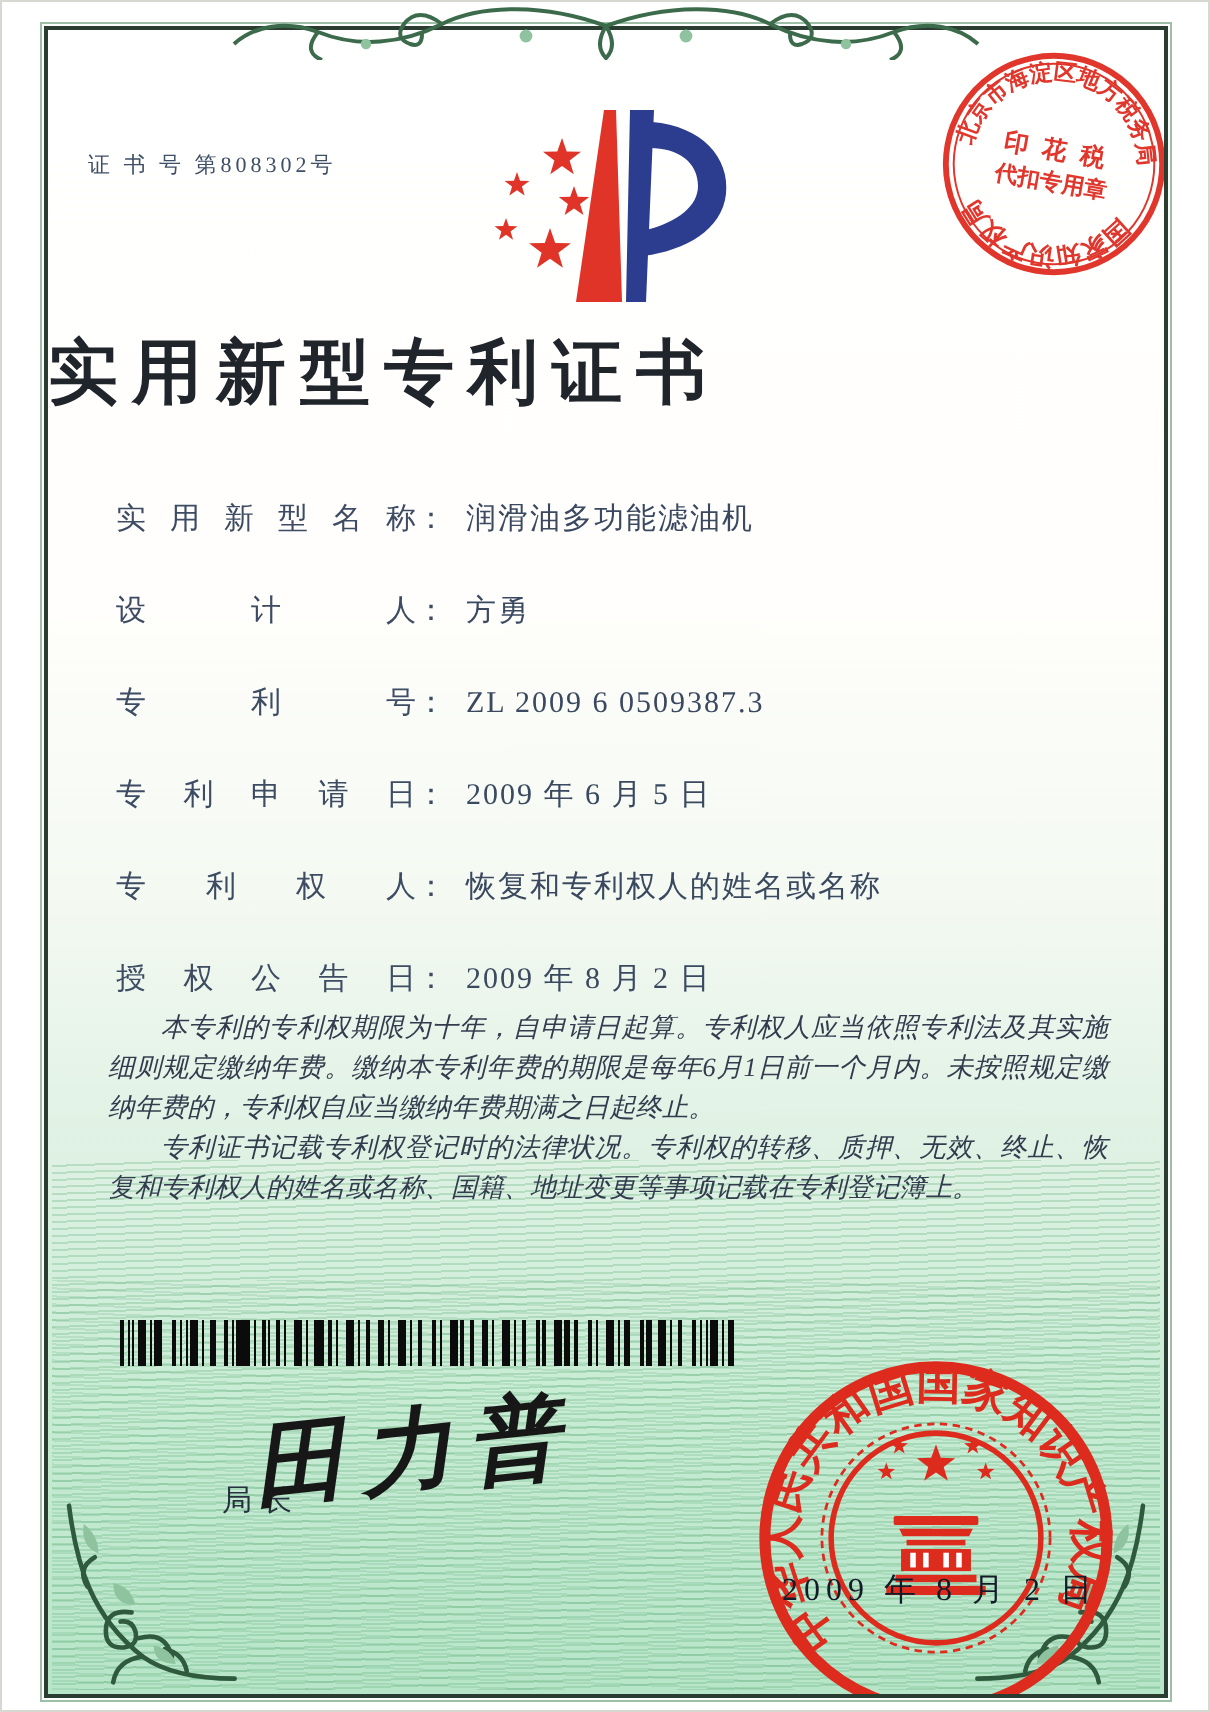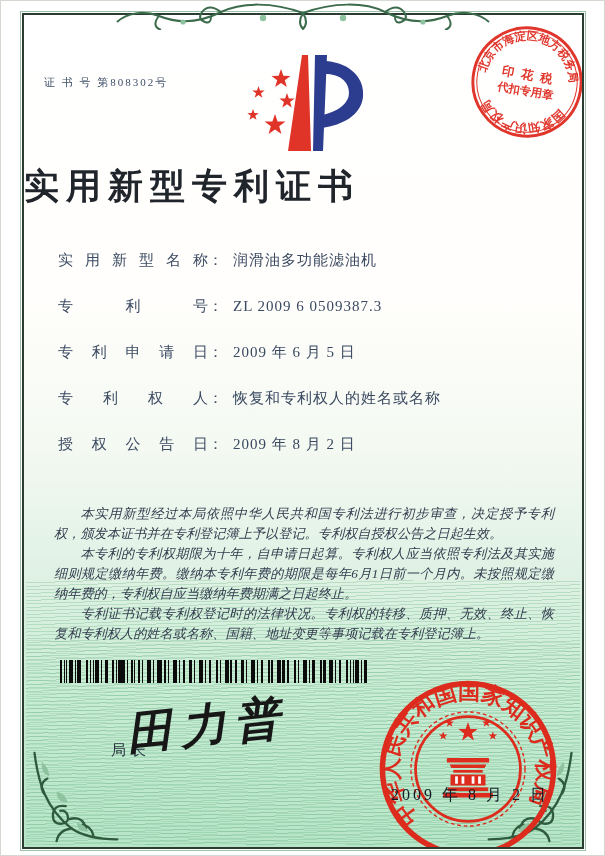--- a/index.html
+++ b/index.html
@@ -113,35 +113,37 @@
       </g>
     </svg>
 
     <div class="title">实用新型专利证书</div>
 
     <div class="rows">
       <div class="field-row">
         <span class="f-label">实用新型名称</span><span class="colon">：</span><span class="f-value">润滑油多功能滤油机</span>
       </div>
       <div class="field-row">
+        <span class="f-label">设计人</span><span class="colon">：</span><span class="f-value">方勇</span>
+      </div>
+      <div class="field-row">
         <span class="f-label">专利号</span><span class="colon">：</span><span class="f-value">ZL 2009 6 0509387.3</span>
       </div>
       <div class="field-row">
         <span class="f-label">专利申请日</span><span class="colon">：</span><span class="f-value">2009 年 6 月 5 日</span>
       </div>
       <div class="field-row">
         <span class="f-label">专利权人</span><span class="colon">：</span><span class="f-value">恢复和专利权人的姓名或名称</span>
       </div>
       <div class="field-row">
         <span class="f-label">授权公告日</span><span class="colon">：</span><span class="f-value">2009 年 8 月 2 日</span>
       </div>
     </div>
 
     <div class="paras">
-      <p>本实用新型经过本局依照中华人民共和国专利法进行初步审查，决定授予专利权，颁发本证书并在专利登记簿上予以登记。专利权自授权公告之日起生效。</p>
       <p>本专利的专利权期限为十年，自申请日起算。专利权人应当依照专利法及其实施细则规定缴纳年费。缴纳本专利年费的期限是每年6月1日前一个月内。未按照规定缴纳年费的，专利权自应当缴纳年费期满之日起终止。</p>
       <p>专利证书记载专利权登记时的法律状况。专利权的转移、质押、无效、终止、恢复和专利权人的姓名或名称、国籍、地址变更等事项记载在专利登记簿上。</p>
     </div>
 
     <div class="barcode"></div>
 
     <div class="director">局长</div>
     <div class="signature">田力普</div>
 
     <svg class="seal" width="184" height="184" viewBox="0 0 200 200">

